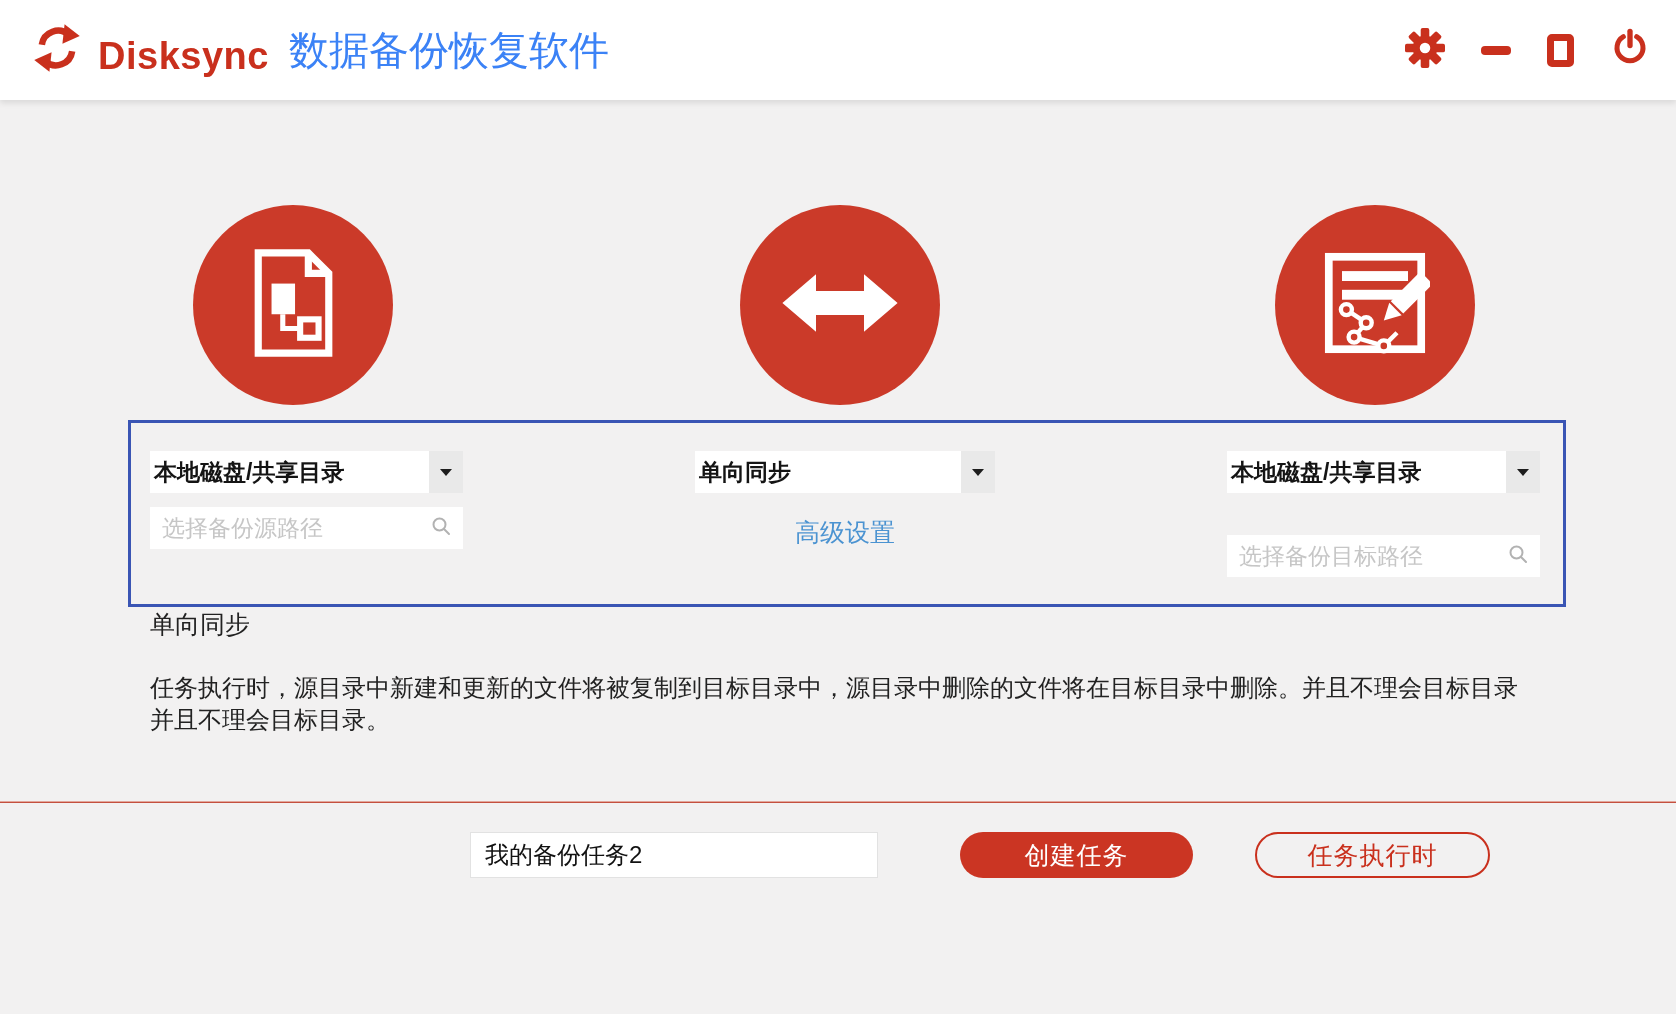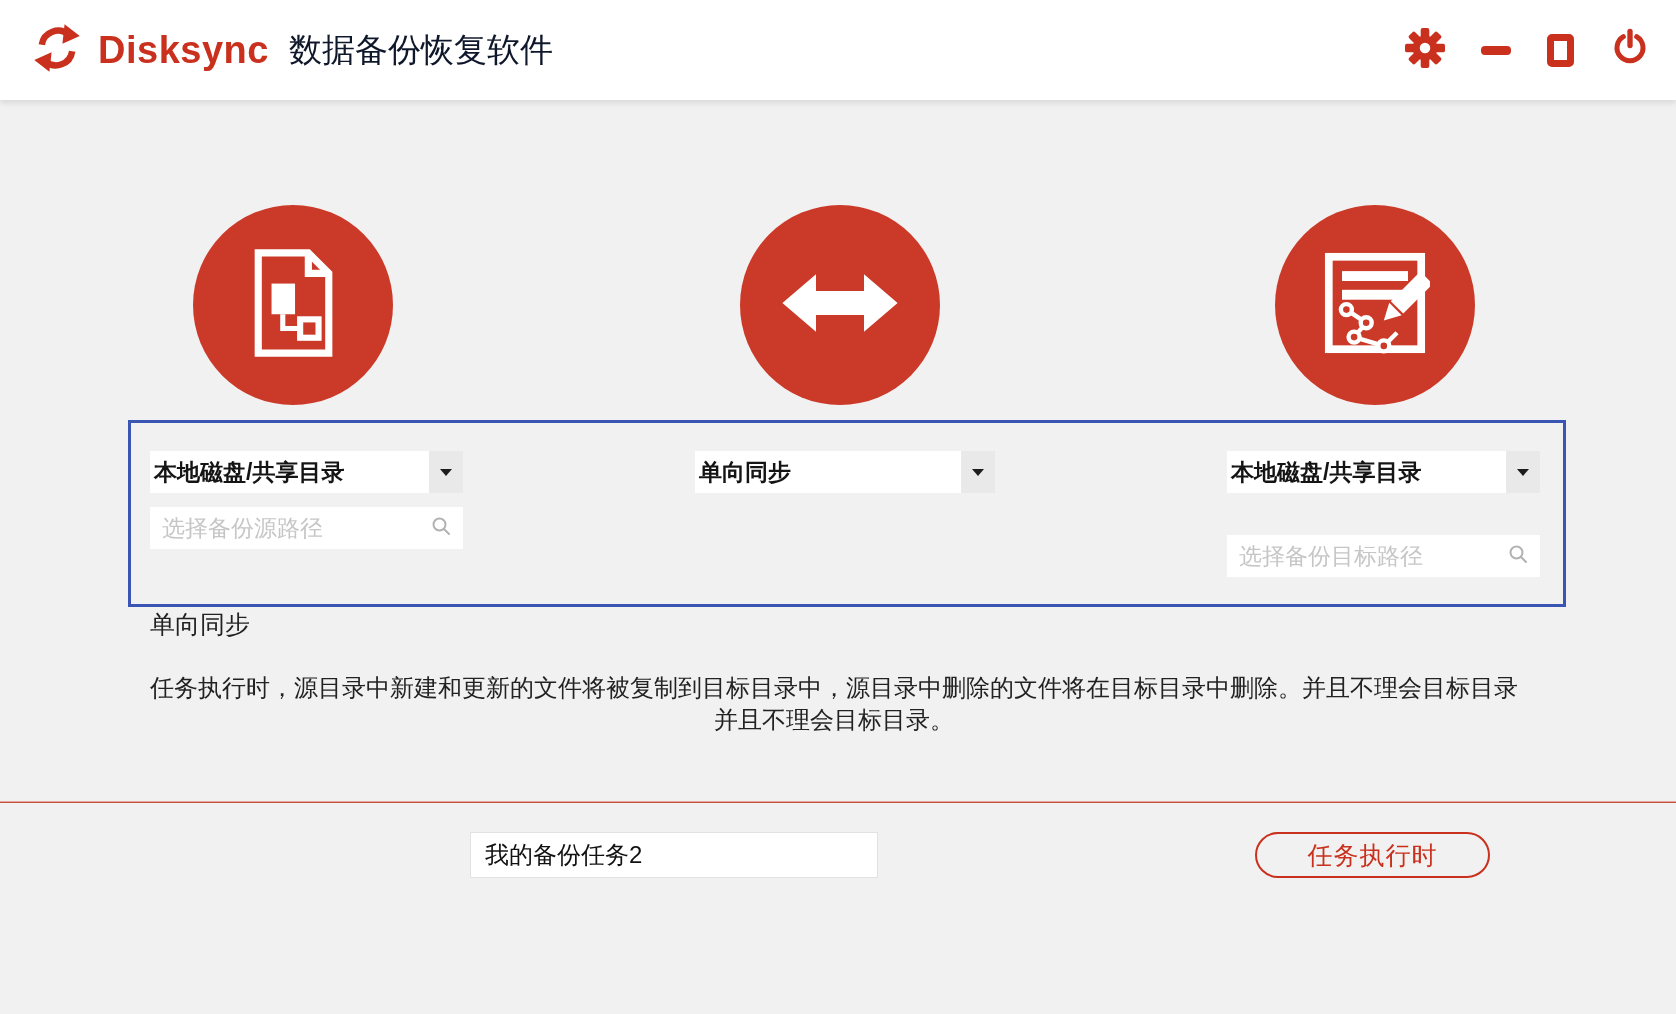--- a/index.html
+++ b/index.html
@@ -9,26 +9,26 @@
     background:#f2f1f1; overflow:hidden;
     font-family:"Liberation Sans","DejaVu Sans",sans-serif;
     color:#1f1f1f;
   }
   
   .header {
     position:absolute; top:0; left:0; width:100%; height:100px;
     background:#ffffff; box-shadow:0 3px 6px rgba(0,0,0,0.10);
     display:flex; align-items:center; z-index:5;
   }
-  .brand { display:flex; align-items:center; margin-left:30px; }
+  .brand { display:flex; align-items:flex-end; margin-left:30px; }
   .brand-name {
     margin-left:14px; font-size:38px; font-weight:bold; color:#c9301d;
     letter-spacing:0.5px;
   }
-  .app-title { margin-left:20px; font-size:33px; color:#0f172a; font-weight:500; }
+  .app-title { margin-left:20px; font-size:40px; color:#3b82f6; font-weight:500; }
   .win-controls {
     position:absolute; right:26px; top:0; height:100px;
     display:flex; align-items:center; gap:36px;
   }
   .win-btn { display:flex; align-items:center; justify-content:center; cursor:pointer; }
   .min-glyph { width:30px; height:9px; background:#c9301d; border-radius:4px; }
   .max-glyph { width:27px; height:33px; border:7px solid #c9301d; border-radius:5px; background:transparent; }
   
   .circle {
     position:absolute; width:200px; height:200px; border-radius:50%;
@@ -71,21 +71,21 @@
     font-family:"Liberation Sans","DejaVu Sans",sans-serif;
   }
   .searchfield input::placeholder { color:#c6c6c6; opacity:1; }
   .sf-icon { flex:0 0 auto; margin-left:6px; }
   .adv-link {
     position:absolute; left:695px; top:516px; width:300px;
     text-align:center; font-size:25px; color:#4b93d1; cursor:pointer;
   }
   
   .mode-label { position:absolute; left:150px; top:608px; font-size:25px; color:#222; font-weight:500; }
-  .desc { position:absolute; left:150px; top:672px; font-size:24px; color:#222; line-height:32px;text-align:center; }
+  .desc { position:absolute; left:150px; top:672px; font-size:24px; color:#222; line-height:32px; }
   .desc div { white-space:nowrap; }
   
   .divider { position:absolute; left:0; top:801px; width:100%; height:2px; background:#c4503f; border-top:1px solid #e2a79c; }
   .task-input {
     position:absolute; left:470px; top:832px; width:408px; height:46px;
     background:#ffffff; border:1px solid #e2e2e2; padding:0 14px;
     font-size:24px; color:#111; outline:none;
     font-family:"Liberation Sans","DejaVu Sans",sans-serif;
   }
   .btn {
@@ -209,20 +209,21 @@
     </span>
   </div>
 
   <div class="dropdown dd2">
     <span>单向同步</span>
     <span class="dd-arrowbox">
       <span class="dd-caret"></span>
     </span>
   </div>
 
+  <div class="adv-link">高级设置</div>
 
   <div class="dropdown dd3">
     <span>本地磁盘/共享目录</span>
     <span class="dd-arrowbox">
       <span class="dd-caret"></span>
     </span>
   </div>
 
   <div class="searchfield sf2">
     <input type="text" placeholder="选择备份目标路径" style="">
@@ -237,15 +238,16 @@
   <div class="mode-label">单向同步</div>
   <div class="desc">
     <div>任务执行时，源目录中新建和更新的文件将被复制到目标目录中，源目录中删除的文件将在目标目录中删除。并且不理会目标目录</div>
     <div>并且不理会目标目录。</div>
   </div>
 
   <div class="divider"></div>
 
   <input class="task-input" type="text" value="我的备份任务2" style="">
 
+  <div class="btn btn-create">创建任务</div>
   <div class="btn btn-manage">任务执行时</div>
 
 </div>
 
 </body></html>

